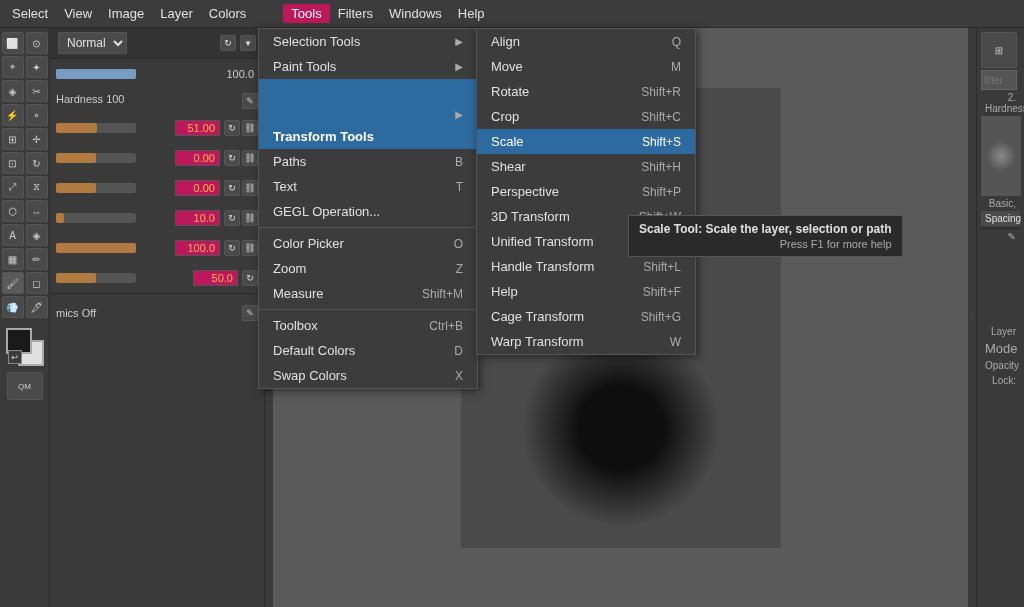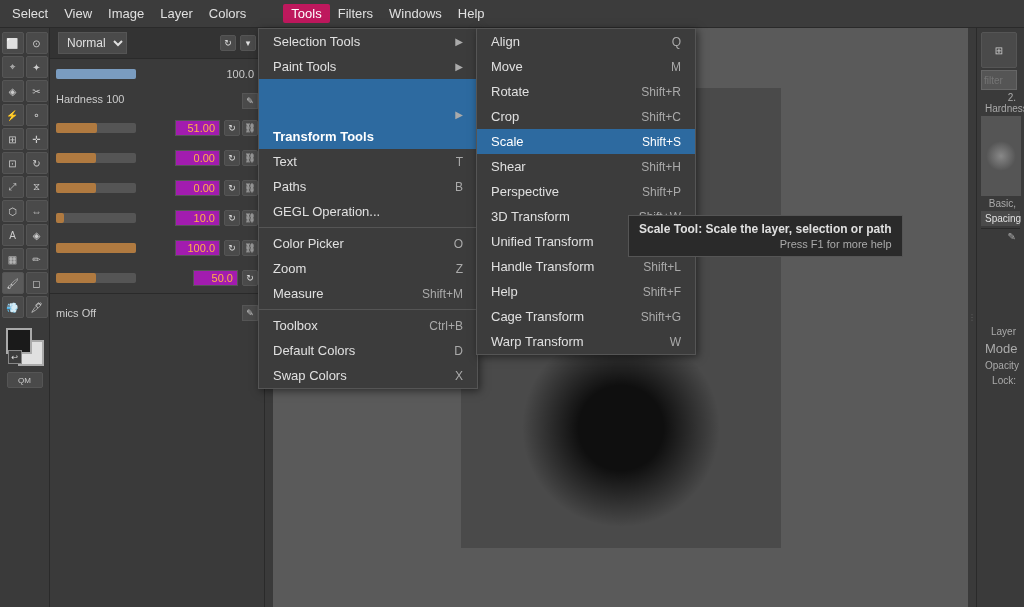--- a/index.html
+++ b/index.html
@@ -152,21 +152,21 @@
       background: #555;
       border-radius: 2px;
       position: relative;
     }
     .option-slider-fill {
       height: 100%;
       background: #7a9cc0;
       border-radius: 2px;
     }
     .option-value {
-      background: #a21caf;
+      background: #be185d;
       border: 1px solid #555;
       color: #ffb347;
       padding: 1px 4px;
       font-size: 11px;
       width: 45px;
       text-align: right;
     }
     .option-icons {
       display: flex;
       gap: 2px;
@@ -457,21 +457,21 @@
       <div class="tool-btn">🖋</div>
     </div>
     <div style="margin-top:4px;">
       <div class="color-box">
         <div class="color-bg"></div>
         <div class="color-fg"></div>
         <div class="small-square">↩</div>
       </div>
     </div>
     <div style="margin-top:4px;">
-      <div class="tool-btn" style="width:36px;height:16px;font-size:8px;">QM</div>
+      <div class="tool-btn" style="width:36px;height:28px;font-size:8px;">QM</div>
     </div>
   </div>
 
   <div id="options">
     <div id="options-header">
       <select class="options-select">
         <option>Normal</option>
       </select>
       <div style="display:flex;gap:4px;">
         <div class="option-icon">↻</div>
@@ -603,26 +603,26 @@
   </div>
   <div class="dd-item has-arrow">
     <span>Paint Tools</span>
     <span class="dd-arrow">▶</span>
   </div>
   <div class="dd-item active has-arrow" style="background:#2d6aa0;">
     <span style="font-weight:bold;margin-top:45px;">Transform Tools</span>
     <span class="dd-arrow">▶</span>
   </div>
   <div class="dd-item">
+    <span>Paths</span>
+    <span class="dd-shortcut">B</span>
+  </div>
+  <div class="dd-item">
     <span>Text</span>
     <span class="dd-shortcut">T</span>
-  </div>
-  <div class="dd-item">
-    <span>Paths</span>
-    <span class="dd-shortcut">B</span>
   </div>
   <div class="dd-item">
     <span>GEGL Operation...</span>
   </div>
   <div class="dd-separator"></div>
   <div class="dd-item">
     <span>Color Picker</span>
     <span class="dd-shortcut">O</span>
   </div>
   <div class="dd-item">

